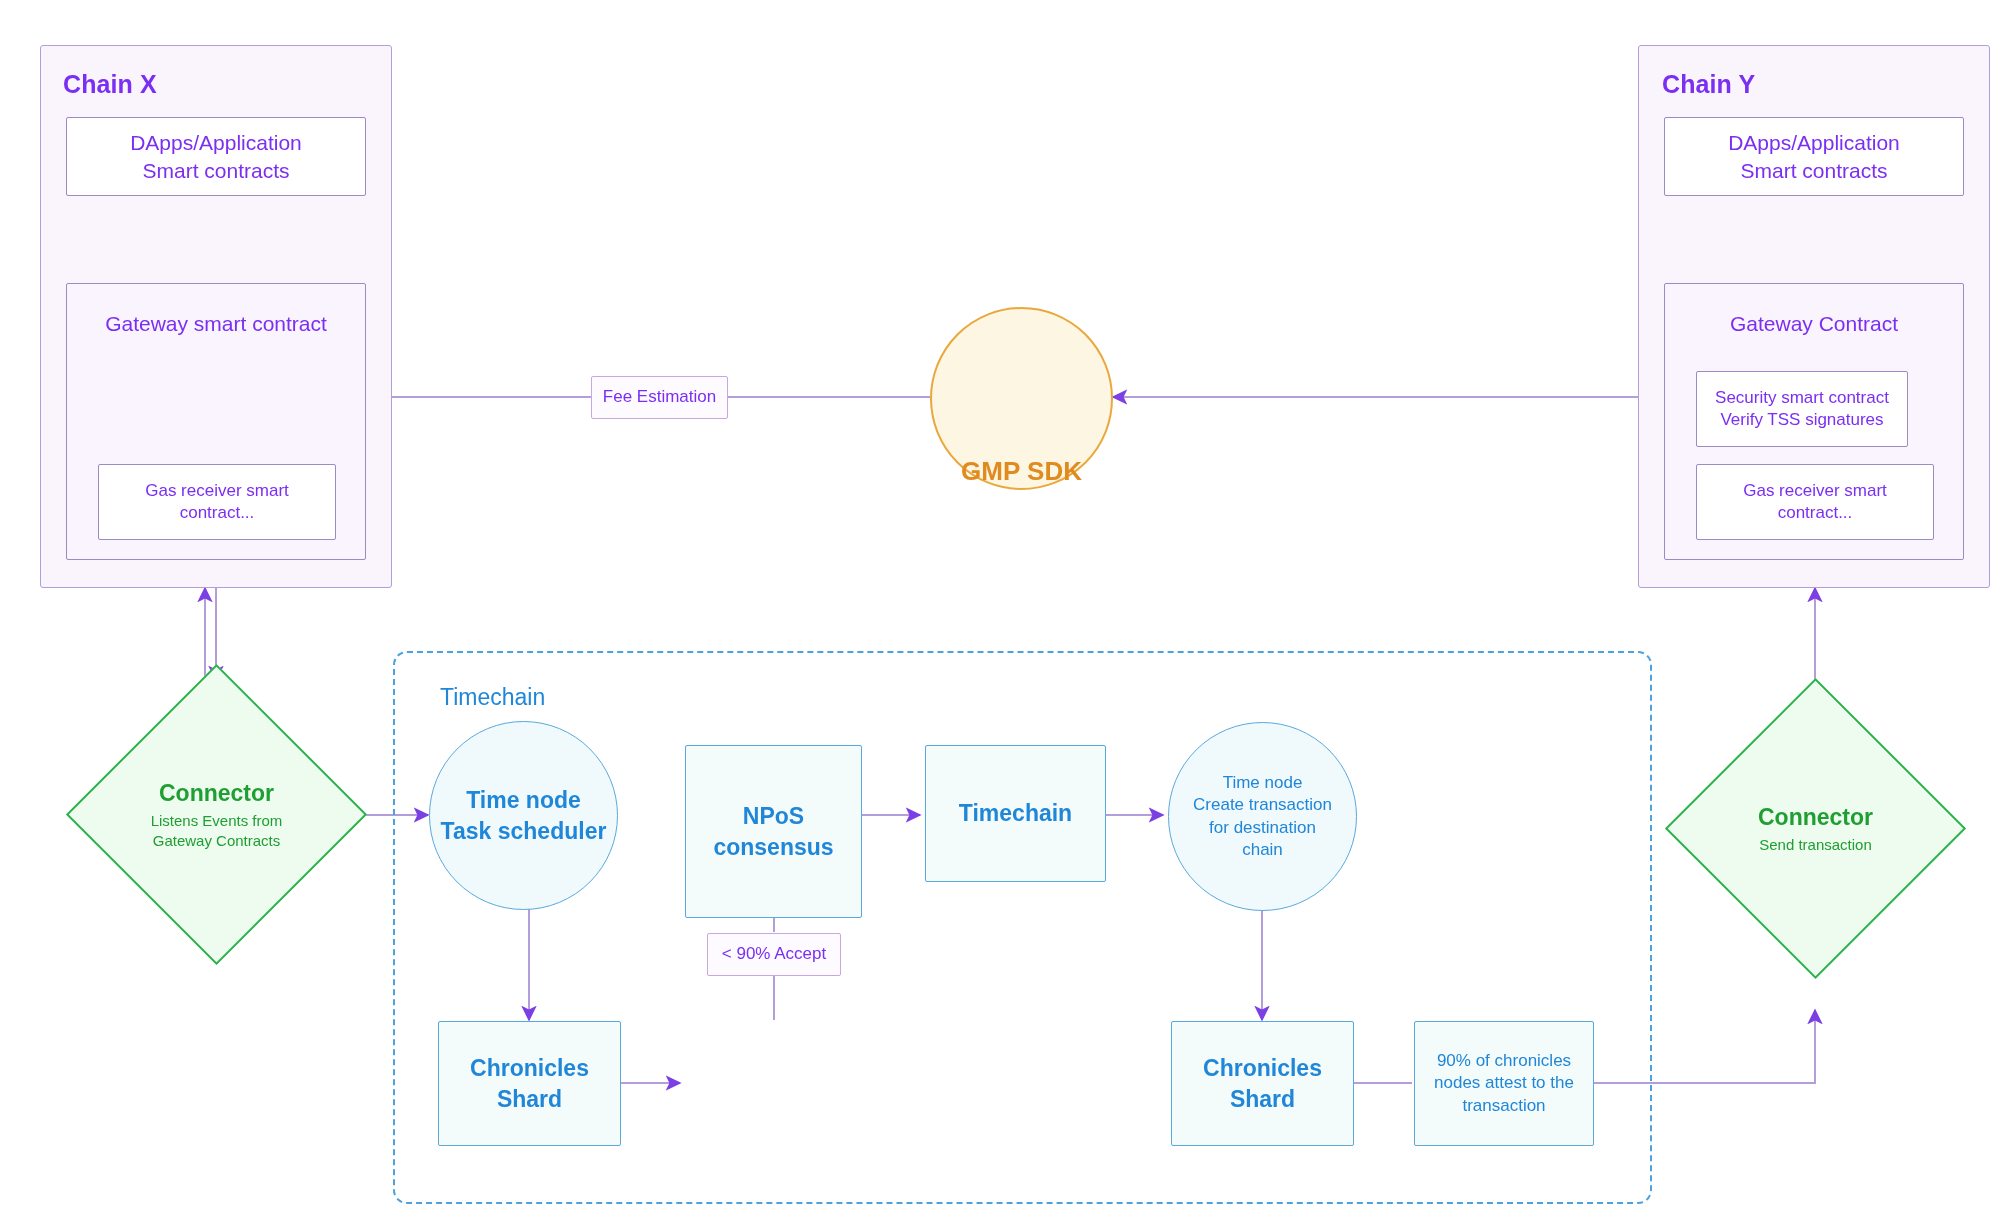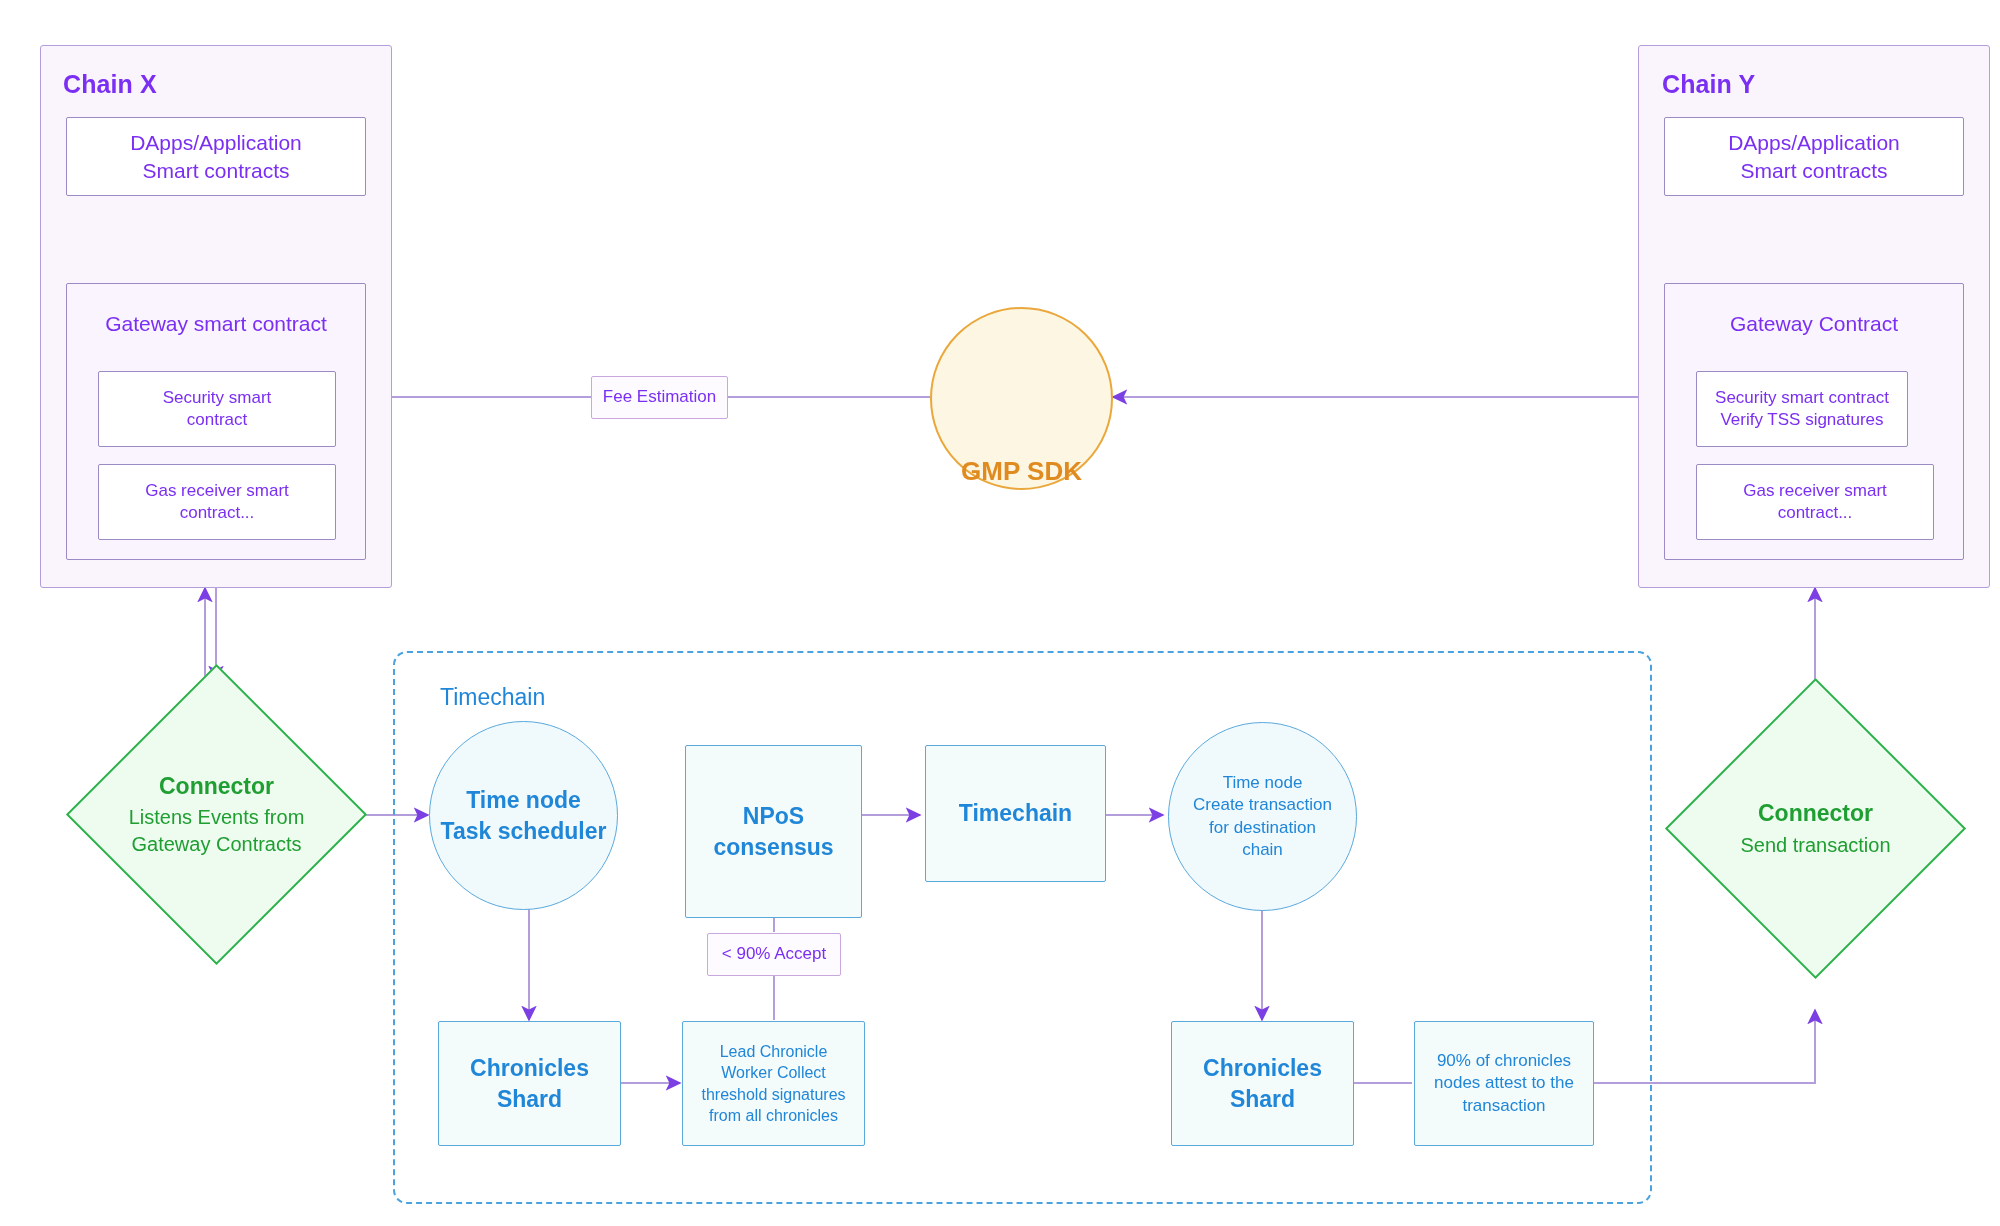--- a/index.html
+++ b/index.html
@@ -132,21 +132,21 @@
     text-align: center;
     line-height: 1.35;
   }
   .diamond-title {
     font-size: 23px;
     font-weight: 700;
     color: #1f9e32;
     margin-bottom: 2px;
   }
   .diamond-sub {
-    font-size: 20px;
+    font-size: 15px;
     color: #1f9e32;
   }
 
   
   .timechain-group {
     border: 2px dashed #4aa3df;
     border-radius: 14px;
     background: transparent;
   }
   .timechain-title {
@@ -227,24 +227,20 @@
   <div class="node chain-group" style="left:40px; top:45px; width:352px; height:543px;"></div>
   <div class="chain-title" style="left:63px; top:70px;">Chain X</div>
 
   <div class="node purple-box white" style="left:66px; top:117px; width:300px; height:79px;">
     <span class="fs-med line1">DApps/Application</span>
     <span class="fs-med line2">Smart contracts</span>
   </div>
 
   <div class="node gateway-box" style="left:66px; top:283px; width:300px; height:277px;">
     <div class="gateway-label" style="top:26px;">Gateway smart contract</div>
-    <div class="node purple-box white" style="left:31px; top:87px; width:238px; height:76px;">
-      <span class="fs-sm line1">Security smart</span>
-      <span class="fs-sm line2">contract</span>
-    </div>
     <div class="node purple-box white" style="left:31px; top:180px; width:238px; height:76px;">
       <span class="fs-sm line1">Gas receiver smart</span>
       <span class="fs-sm line2">contract...</span>
     </div>
   </div>
 
   <div class="node fee-label" style="left:591px; top:376px; width:137px; height:43px;">
     <span>Fee Estimation</span>
   </div>
 
@@ -311,26 +307,20 @@
     <span class="fs-sm line2">Create transaction</span>
     <span class="fs-sm line3">for destination</span>
     <span class="fs-sm line4">chain</span>
   </div>
 
   <div class="node blue-box" style="left:438px; top:1021px; width:183px; height:125px;">
     <span class="fs-big line1">Chronicles</span>
     <span class="fs-big line2">Shard</span>
   </div>
 
-  <div class="node blue-box" style="left:682px; top:1021px; width:183px; height:125px;">
-    <span class="fs-xs line1">Lead Chronicle</span>
-    <span class="fs-xs line2">Worker Collect</span>
-    <span class="fs-xs line3">threshold signatures</span>
-    <span class="fs-xs line4">from all chronicles</span>
-  </div>
 
   <div class="node accept-label" style="left:707px; top:933px; width:134px; height:43px;">
     <span>&lt; 90% Accept</span>
   </div>
 
   <div class="node blue-box" style="left:1171px; top:1021px; width:183px; height:125px;">
     <span class="fs-big line1">Chronicles</span>
     <span class="fs-big line2">Shard</span>
   </div>
 

